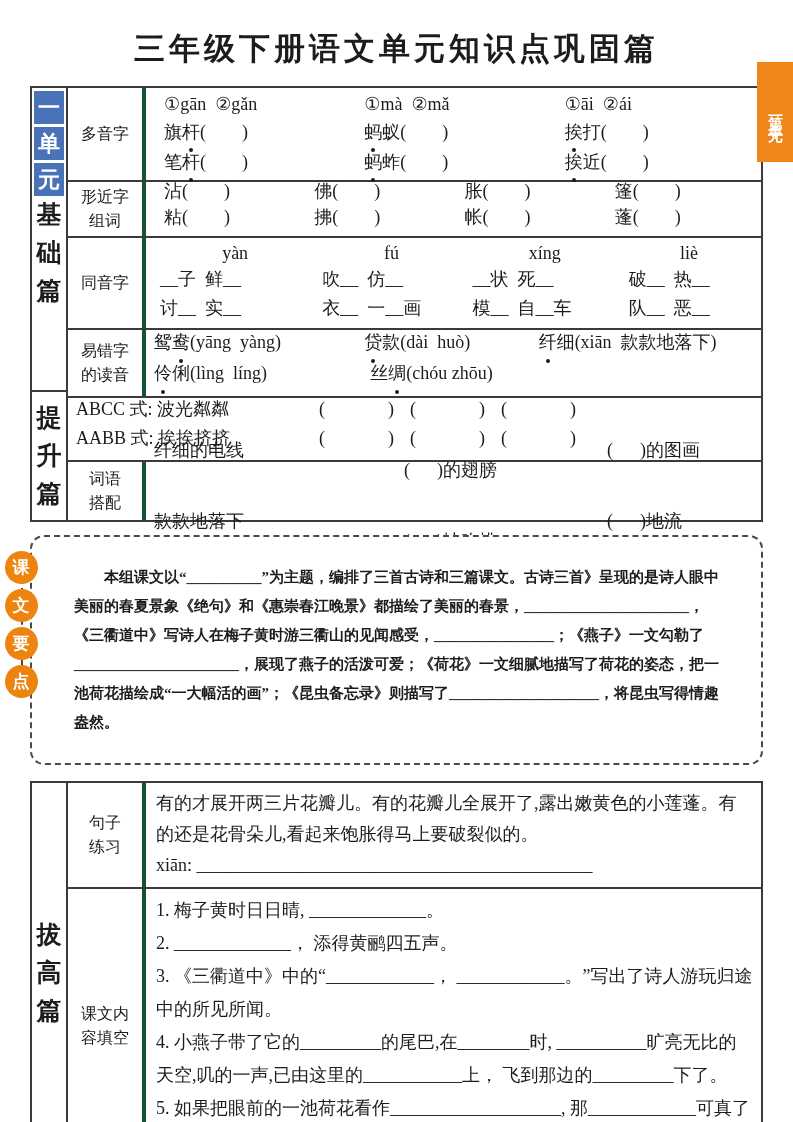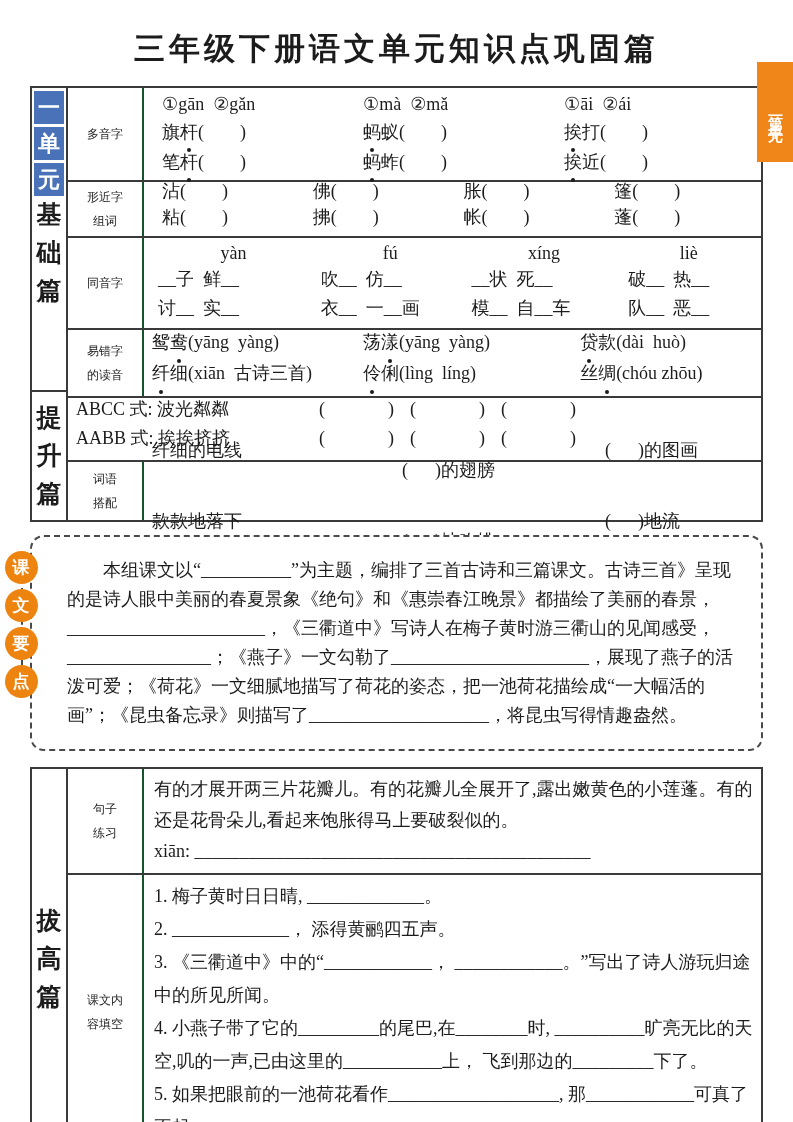--- a/index.html
+++ b/index.html
@@ -30,22 +30,22 @@
   .side-full{flex:1;justify-content:center;}
   .blue-box{
     width:30px;height:33px;background:#4a72b8;color:#fff;font-size:22px;font-weight:700;
     display:flex;align-items:center;justify-content:center;margin-top:3px;flex:none;
   }
   .side-char{font-size:25px;font-weight:700;line-height:38px;}
   .col-main{flex:1;display:flex;flex-direction:column;min-width:0;}
   .trow{display:flex;min-height:0;}
   .trow + .trow{border-top:2px solid #3a3a3a;}
   .lbl{
-    width:74px;flex:none;border-right:2px solid #14532d;display:flex;flex-direction:column;
-    align-items:center;justify-content:center;font-size:12px;line-height:24px;text-align:right;
+    width:74px;flex:none;border-right:4px solid #14532d;display:flex;flex-direction:column;
+    align-items:center;justify-content:center;font-size:16px;line-height:24px;text-align:right;
   }
   .lbl div:empty{display:none;}
   .cnt{flex:1;padding:3px 6px 14px 8px;font-size:18px;min-width:0;}
   .paren,.py,.py4,.ws{white-space:pre;}
   
   .du{position:relative;display:inline-block;}
   .du::after{
     content:"";position:absolute;bottom:-5px;left:50%;transform:translateX(-50%);
     width:4px;height:4px;border-radius:50%;background:#1c1c1c;
   }
@@ -74,21 +74,21 @@
   .r5line .paren{margin-right:16px;}
   
   .r6line{display:flex;align-items:center;line-height:31px;}
   .r6-a{width:250px;flex:none;}
   .r6-b{width:203px;flex:none;margin-top:40px;}
   
   .keybox{
     position:relative;margin:13px 30px 0 30px;border:2px dashed #4a4a4a;border-radius:14px;
     padding:10px 14px 10px 26px;min-height:154px;background:#fff;
   }
-  .keybox p{margin:9px;font-size:18px;line-height:29px;text-indent:2em;}
+  .keybox p{margin:16px;font-size:15px;line-height:29px;text-indent:2em;font-weight:bold;}
   .badges{
     position:absolute;left:-28px;top:14px;width:34px;
     display:flex;flex-direction:column;align-items:center;
   }
   .badges::before{
     content:"";position:absolute;top:6px;bottom:6px;left:50%;
     border-left:2px dashed #4a4a4a;
   }
   .badge{
     position:relative;z-index:1;width:33px;height:33px;border-radius:50%;
@@ -213,23 +213,22 @@
     </div>
 
     <div class="trow" style="height:66px">
       <div class="lbl">
         <div>易错字</div>
         <div>的读音</div>
       </div>
       <div class="cnt">
         <div class="r4-grid">
           <div class="r4-item r4-c0"><span>鸳</span><span class="du">鸯</span><span></span><span class="py4">(yāng  yàng)</span></div>
-          <div class="r4-item r4-c1"><span>荡</span><span class="du">漾</span><span></span><span class="py4">(yāng  yàng)</span></div>
           <div class="r4-item r4-c2"><span></span><span class="du">贷</span><span>款</span><span class="py4">(dài  huò)</span></div>
-          <div class="r4-item r4-c0"><span></span><span class="du">纤</span><span>细</span><span class="py4">(xiān  古诗三首)</span></div>
+          <div class="r4-item r4-c0"><span></span><span class="du">纤</span><span>细</span><span class="py4">(xiān  款款地落下)</span></div>
           <div class="r4-item r4-c1"><span></span><span class="du">伶</span><span>俐</span><span class="py4">(lìng  líng)</span></div>
           <div class="r4-item r4-c2"><span>丝</span><span class="du">绸</span><span></span><span class="py4">(chóu zhōu)</span></div>
         </div>
       </div>
     </div>
 
     <div class="trow" style="height:62px">
       <div class="cnt" style="display:flex;flex-direction:column;justify-content:center;">
         <div class="r5line">
           <span class="r5-prefix">ABCC 式: 波光粼粼</span>

